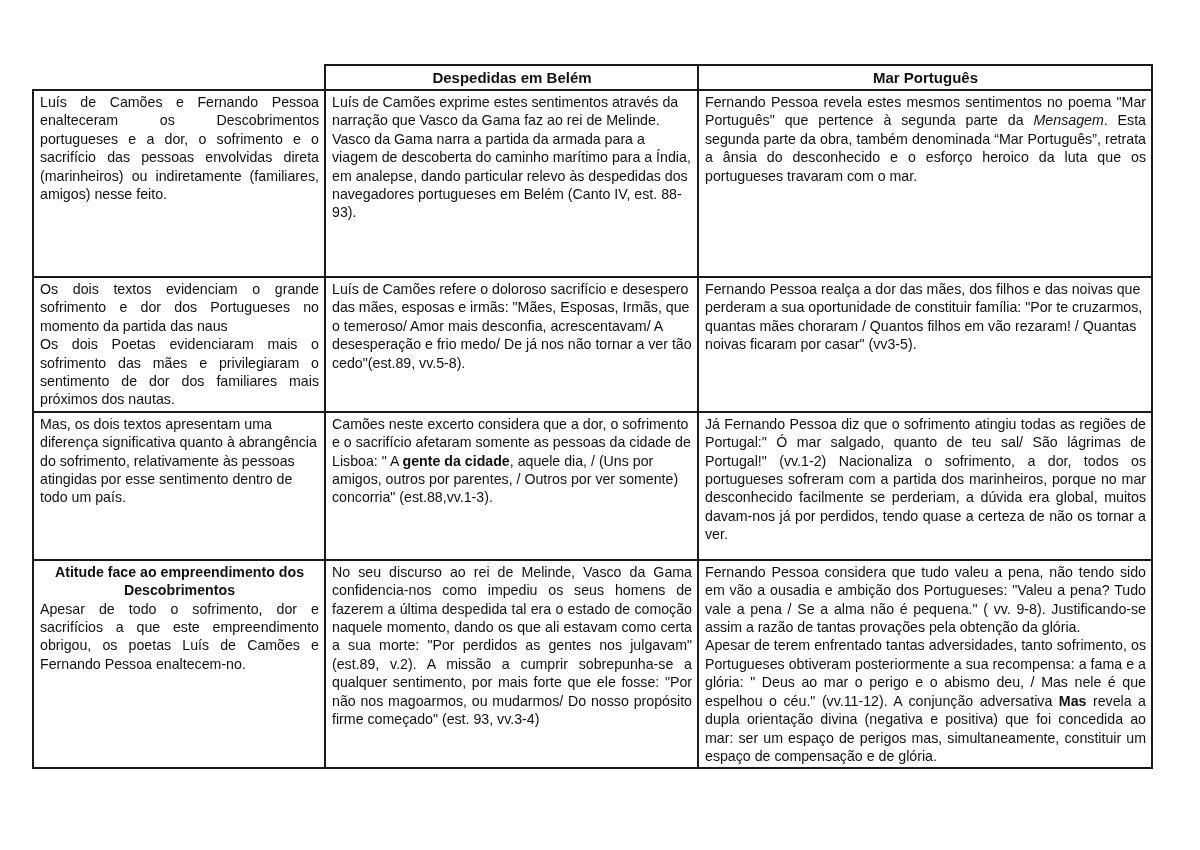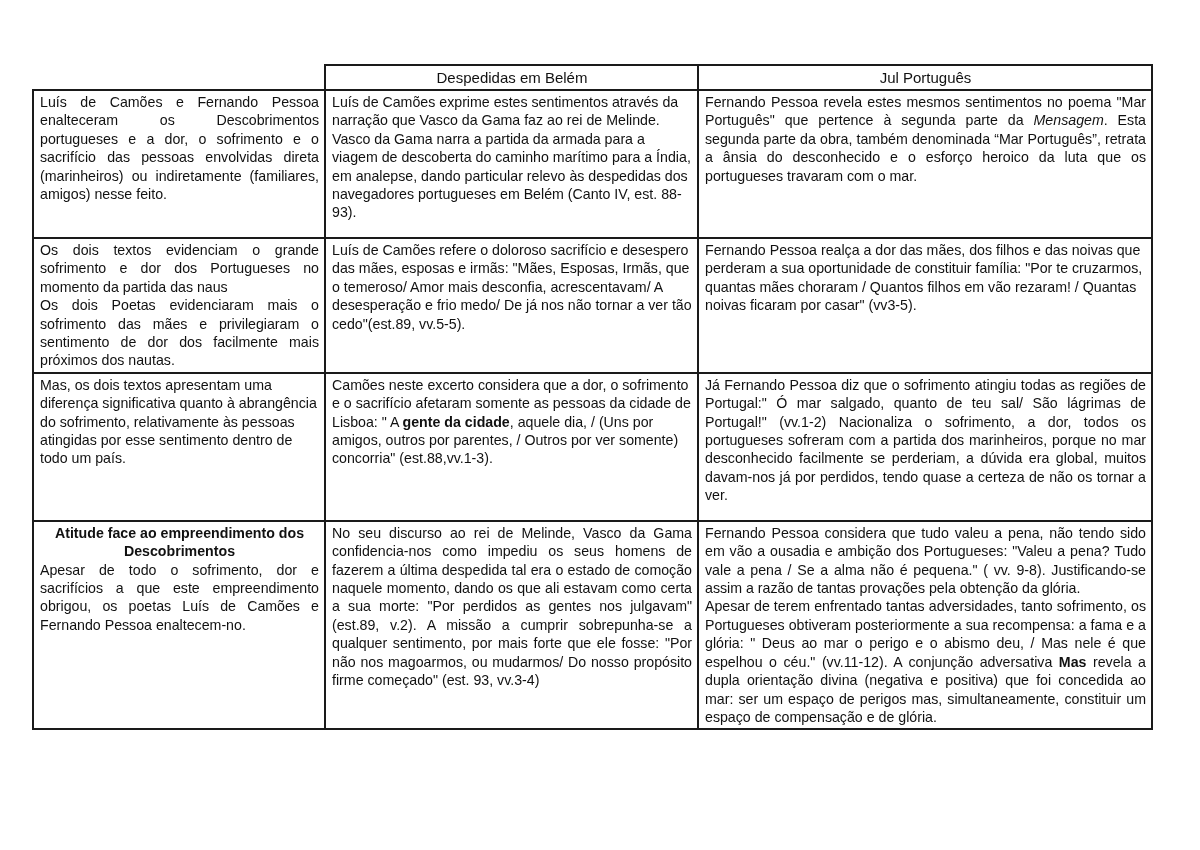--- a/index.html
+++ b/index.html
@@ -31,34 +31,34 @@
     table.cmp col.c1 { width: 292px; }
     table.cmp col.c2 { width: 373px; }
     table.cmp col.c3 { width: 454px; }
     table.cmp th, table.cmp td {
       border: 2px solid #1a1a1a;
       vertical-align: top;
       padding: 2px 5px 2px 6px;
       box-sizing: border-box;
     }
     table.cmp th {
-      font-weight: normal;
+      font-weight: bold;
       font-size: 15px;
       text-align: center;
       height: 25px;
       padding-top: 2px;
       line-height: 19px;
     }
     table.cmp th.empty {
       border-top: none;
       border-left: none;
     }
     td.just { text-align: justify; }
     td.left { text-align: left; }
-    tr.r1 td { height: 148px; }
+    tr.r1 td { height: 187px; }
     tr.r2 td { height: 124px; }
     tr.r3 td { height: 148px; }
     tr.r4 td { height: 196px; }
     .bold { font-weight: bold; text-align: center; }
     .ital { font-style: italic; }
     .para { display: block; }
   </style>
 </head>
 <body>
 
@@ -66,44 +66,44 @@
   <table class="cmp">
     <colgroup>
       <col class="c1">
       <col class="c2">
       <col class="c3">
     </colgroup>
     <thead>
       <tr>
         <th class="empty"></th>
         <th>Despedidas em Belém</th>
-        <th>Jul Português</th>
+        <th>Mar Português</th>
       </tr>
     </thead>
     <tbody>
 
       <tr class="r1">
         <td class="just">
           <span>Luís de Camões e Fernando Pessoa enalteceram os Descobrimentos portugueses e a dor, o sofrimento e o sacrifício das pessoas envolvidas direta (marinheiros) ou indiretamente (familiares, amigos) nesse feito.</span>
         </td>
         <td class="left">
           <span>Luís de Camões exprime estes sentimentos através da narração que Vasco da Gama faz ao rei de Melinde. Vasco da Gama narra a partida da armada para a viagem de descoberta do caminho marítimo para a Índia, em analepse, dando particular relevo às despedidas dos navegadores portugueses em Belém (Canto IV, est. 88-93).</span>
         </td>
         <td class="just">
           <span>Fernando Pessoa revela estes mesmos sentimentos no poema "Mar Português" que pertence à segunda parte da </span><span class="ital">Mensagem</span><span>. Esta segunda parte da obra, também denominada “Mar Português”, retrata a ânsia do desconhecido e o esforço heroico da luta que os portugueses travaram com o mar.</span>
         </td>
       </tr>
 
       <tr class="r2">
         <td class="just">
           <span class="para">Os dois textos evidenciam o grande sofrimento e dor dos Portugueses no momento da partida das naus</span>
-          <span class="para">Os dois Poetas evidenciaram mais o sofrimento das mães e privilegiaram o sentimento de dor dos facilmente mais próximos dos nautas.</span>
+          <span class="para">Os dois Poetas evidenciaram mais o sofrimento das mães e privilegiaram o sentimento de dor dos familiares mais próximos dos nautas.</span>
         </td>
         <td class="left">
-          <span>Luís de Camões refere o doloroso sacrifício e desespero das mães, esposas e irmãs: "Mães, Esposas, Irmãs, que o temeroso/ Amor mais desconfia, acrescentavam/ A desesperação e frio medo/ De já nos não tornar a ver tão cedo"(est.89, vv.5-5).</span>
+          <span>Luís de Camões refere o doloroso sacrifício e desespero das mães, esposas e irmãs: "Mães, Esposas, Irmãs, que o temeroso/ Amor mais desconfia, acrescentavam/ A desesperação e frio medo/ De já nos não tornar a ver tão cedo"(est.89, vv.5-8).</span>
         </td>
         <td class="left">
           <span>Fernando Pessoa realça a dor das mães, dos filhos e das noivas que perderam a sua oportunidade de constituir família: "Por te cruzarmos, quantas mães choraram / Quantos filhos em vão rezaram! / Quantas noivas ficaram por casar" (vv3-5).</span>
         </td>
       </tr>
 
       <tr class="r3">
         <td class="left">
           <span>Mas, os dois textos apresentam uma diferença significativa quanto à abrangência do sofrimento, relativamente às pessoas atingidas por esse sentimento dentro de todo um país.</span>
         </td>

